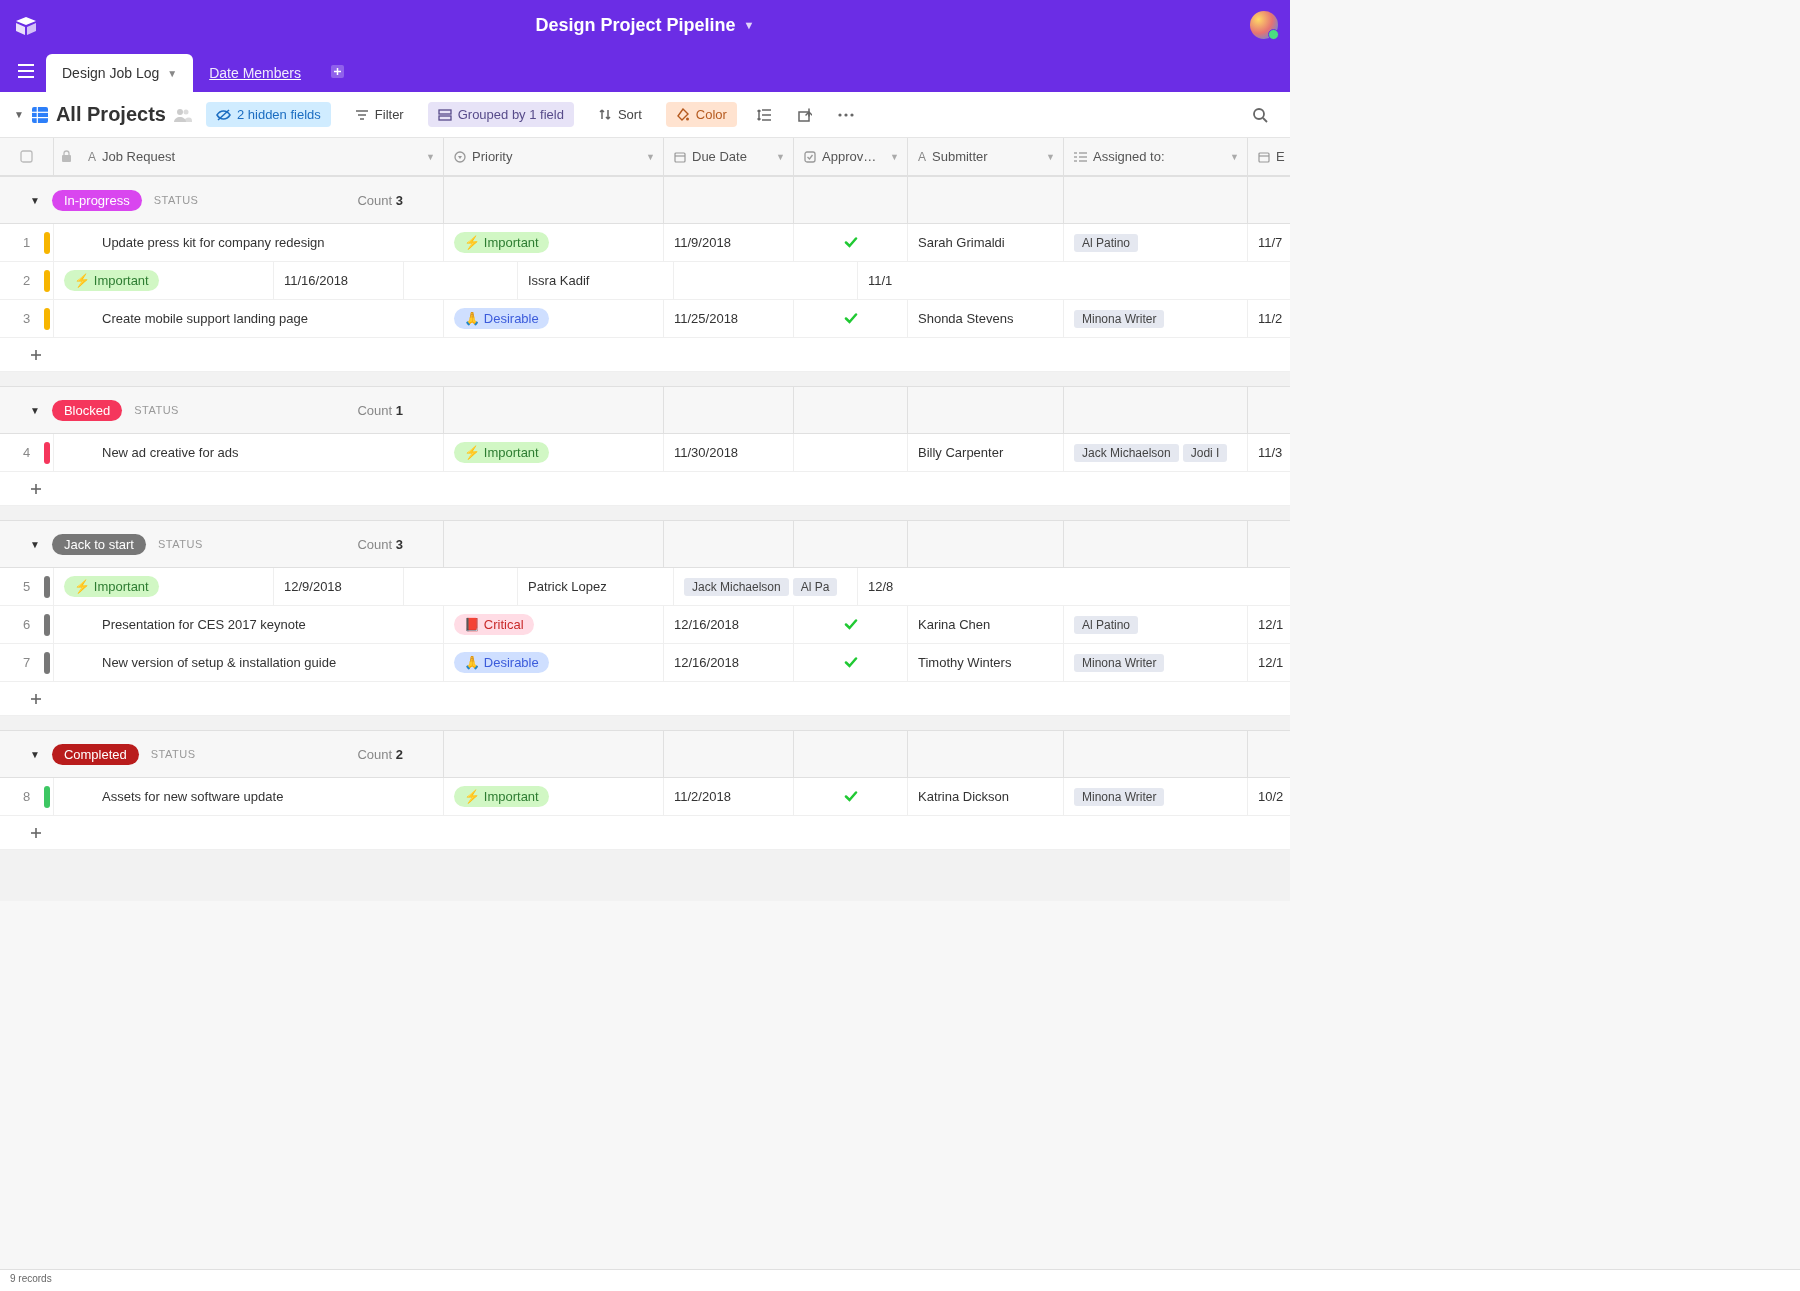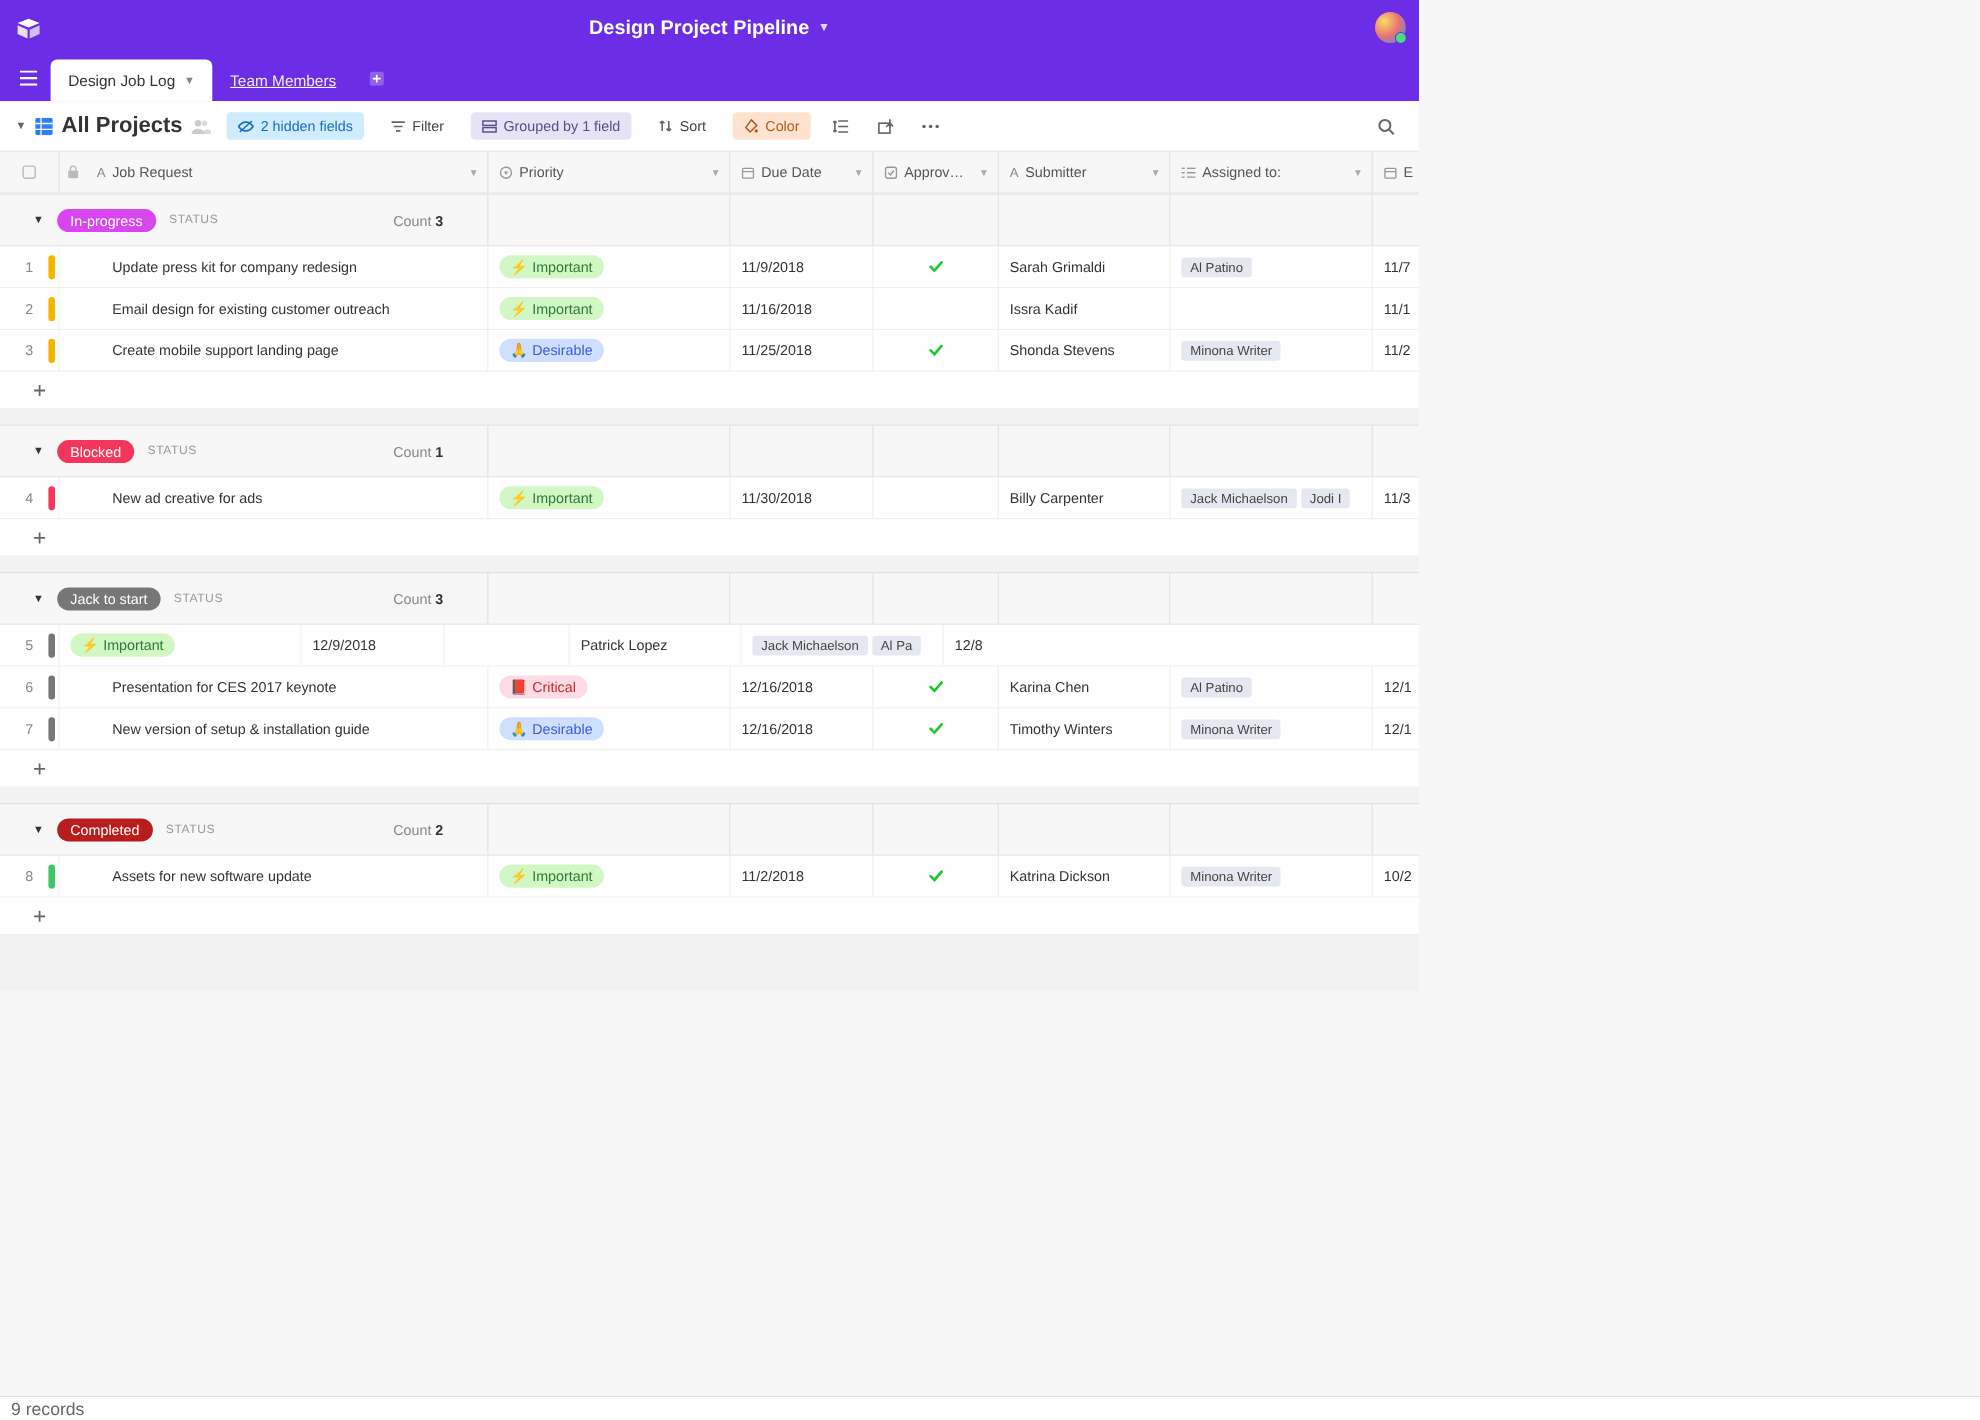--- a/index.html
+++ b/index.html
@@ -244,21 +244,21 @@
   cursor:pointer;
 }
 .spacer { height: 14px; background:#f2f2f2; }
 
 .status-bar {
   position: absolute;
   bottom: 0; left: 0; right: 0;
   background: #fff;
   border-top: 1px solid #e0e0e0;
   height: 22px;
-  font-size: 16px;
+  font-size: 10px;
   color: #666;
   padding: 3px 10px;
 }
 svg { display:block; }
 </style>
 </head>
 <body>
 
 <div class="header">
   <div class="header-top">
@@ -285,21 +285,21 @@
             <line x1="0" y1="7" x2="16" y2="7"></line>
             <line x1="0" y1="13" x2="16" y2="13"></line>
           </g>
         </svg>
     </div>
     <div class="tab active">
       <span>Design Job Log</span>
       <span class="chevron-sm">▼</span>
     </div>
     <div class="tab">
-      <span>Team Members</span>
+      <span>Date Members</span>
     </div>
     <div class="tab-add">
       <svg width="13" height="13" viewBox="0 0 13 13">
           <rect x="0" y="0" width="13" height="13" rx="2" fill="rgba(255,255,255,0.25)"></rect>
           <g stroke="#fff" stroke-width="1.5">
             <line x1="6.5" y1="3" x2="6.5" y2="10"></line>
             <line x1="3" y1="6.5" x2="10" y2="6.5"></line>
           </g>
         </svg>
     </div>
@@ -508,21 +508,20 @@
         </svg>
       </div>
       <div class="cell sub">Sarah Grimaldi</div>
       <div class="cell ass">
         <span class="chip">Al Patino</span>
       </div>
       <div class="cell est" style="border-right:none">11/7</div>
     </div>
     <div class="row">
       <div class="cell num">2<span class="bar bar-inprogress"></span></div>
-      <div class="cell job">Email design for existing customer outreach</div>
       <div class="cell pri">
         <span class="pri-pill pri-important">⚡ Important</span>
       </div>
       <div class="cell due">11/16/2018</div>
       <div class="cell app"></div>
       <div class="cell sub">Issra Kadif</div>
       <div class="cell ass"></div>
       <div class="cell est" style="border-right:none">11/1</div>
     </div>
     <div class="row">

